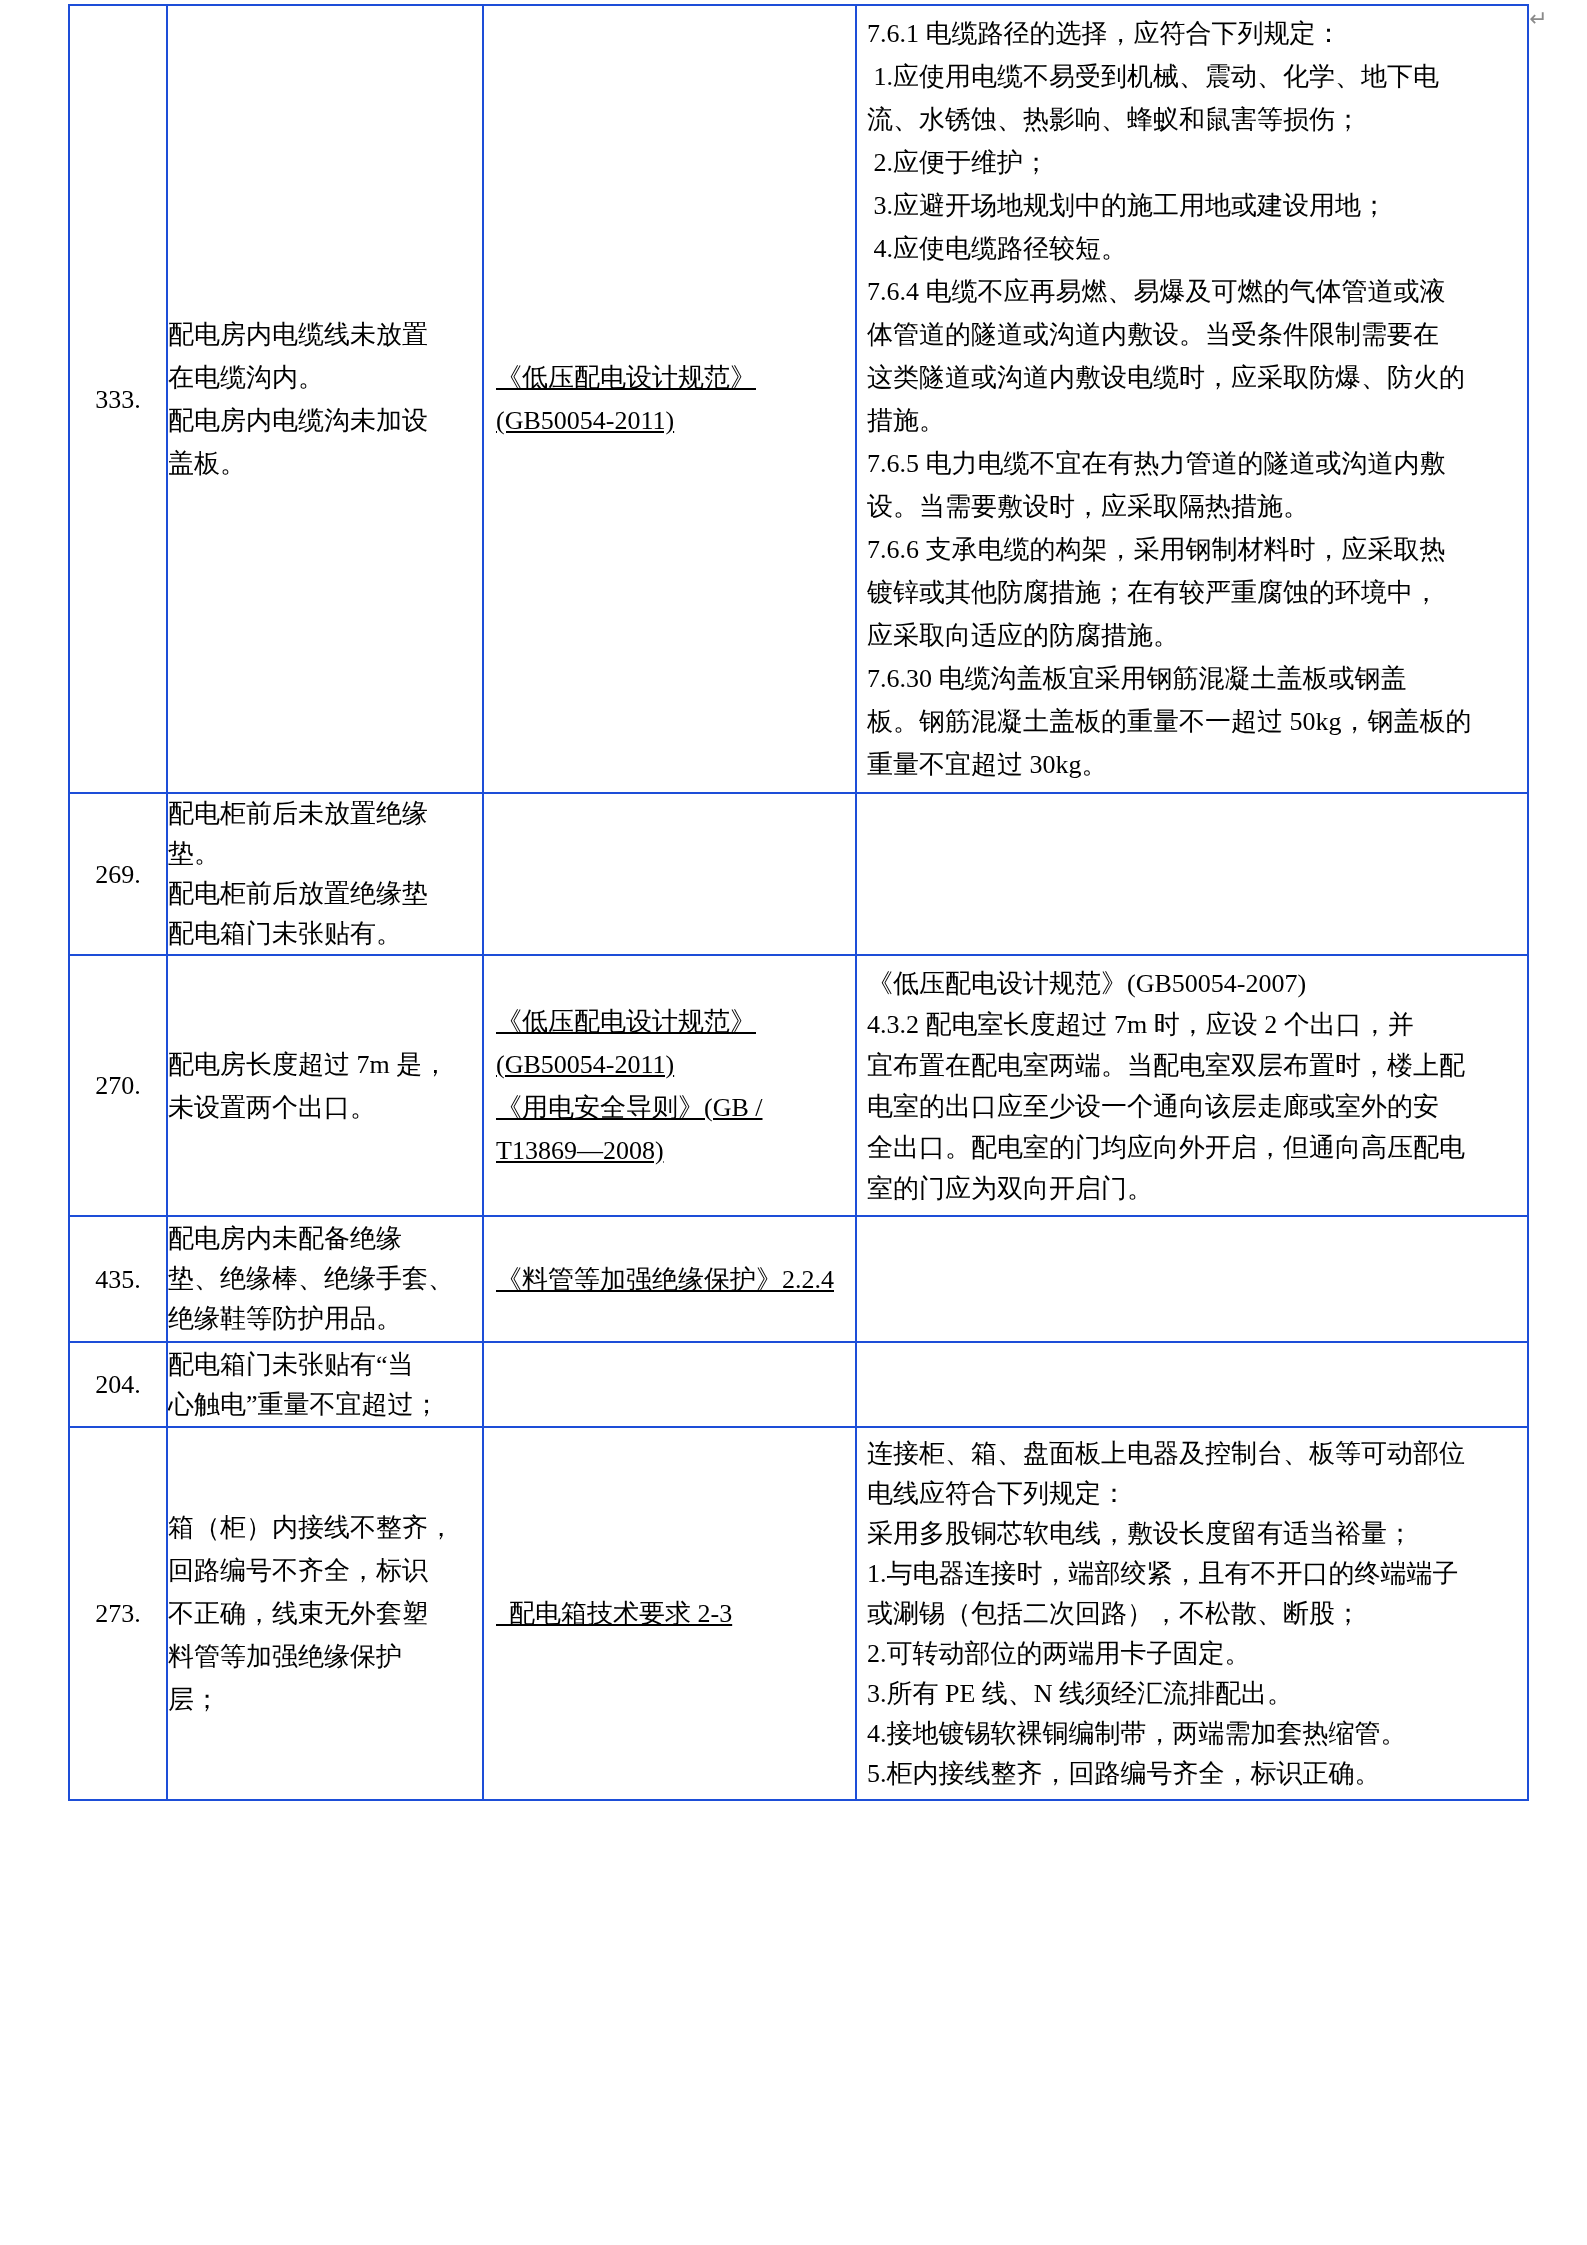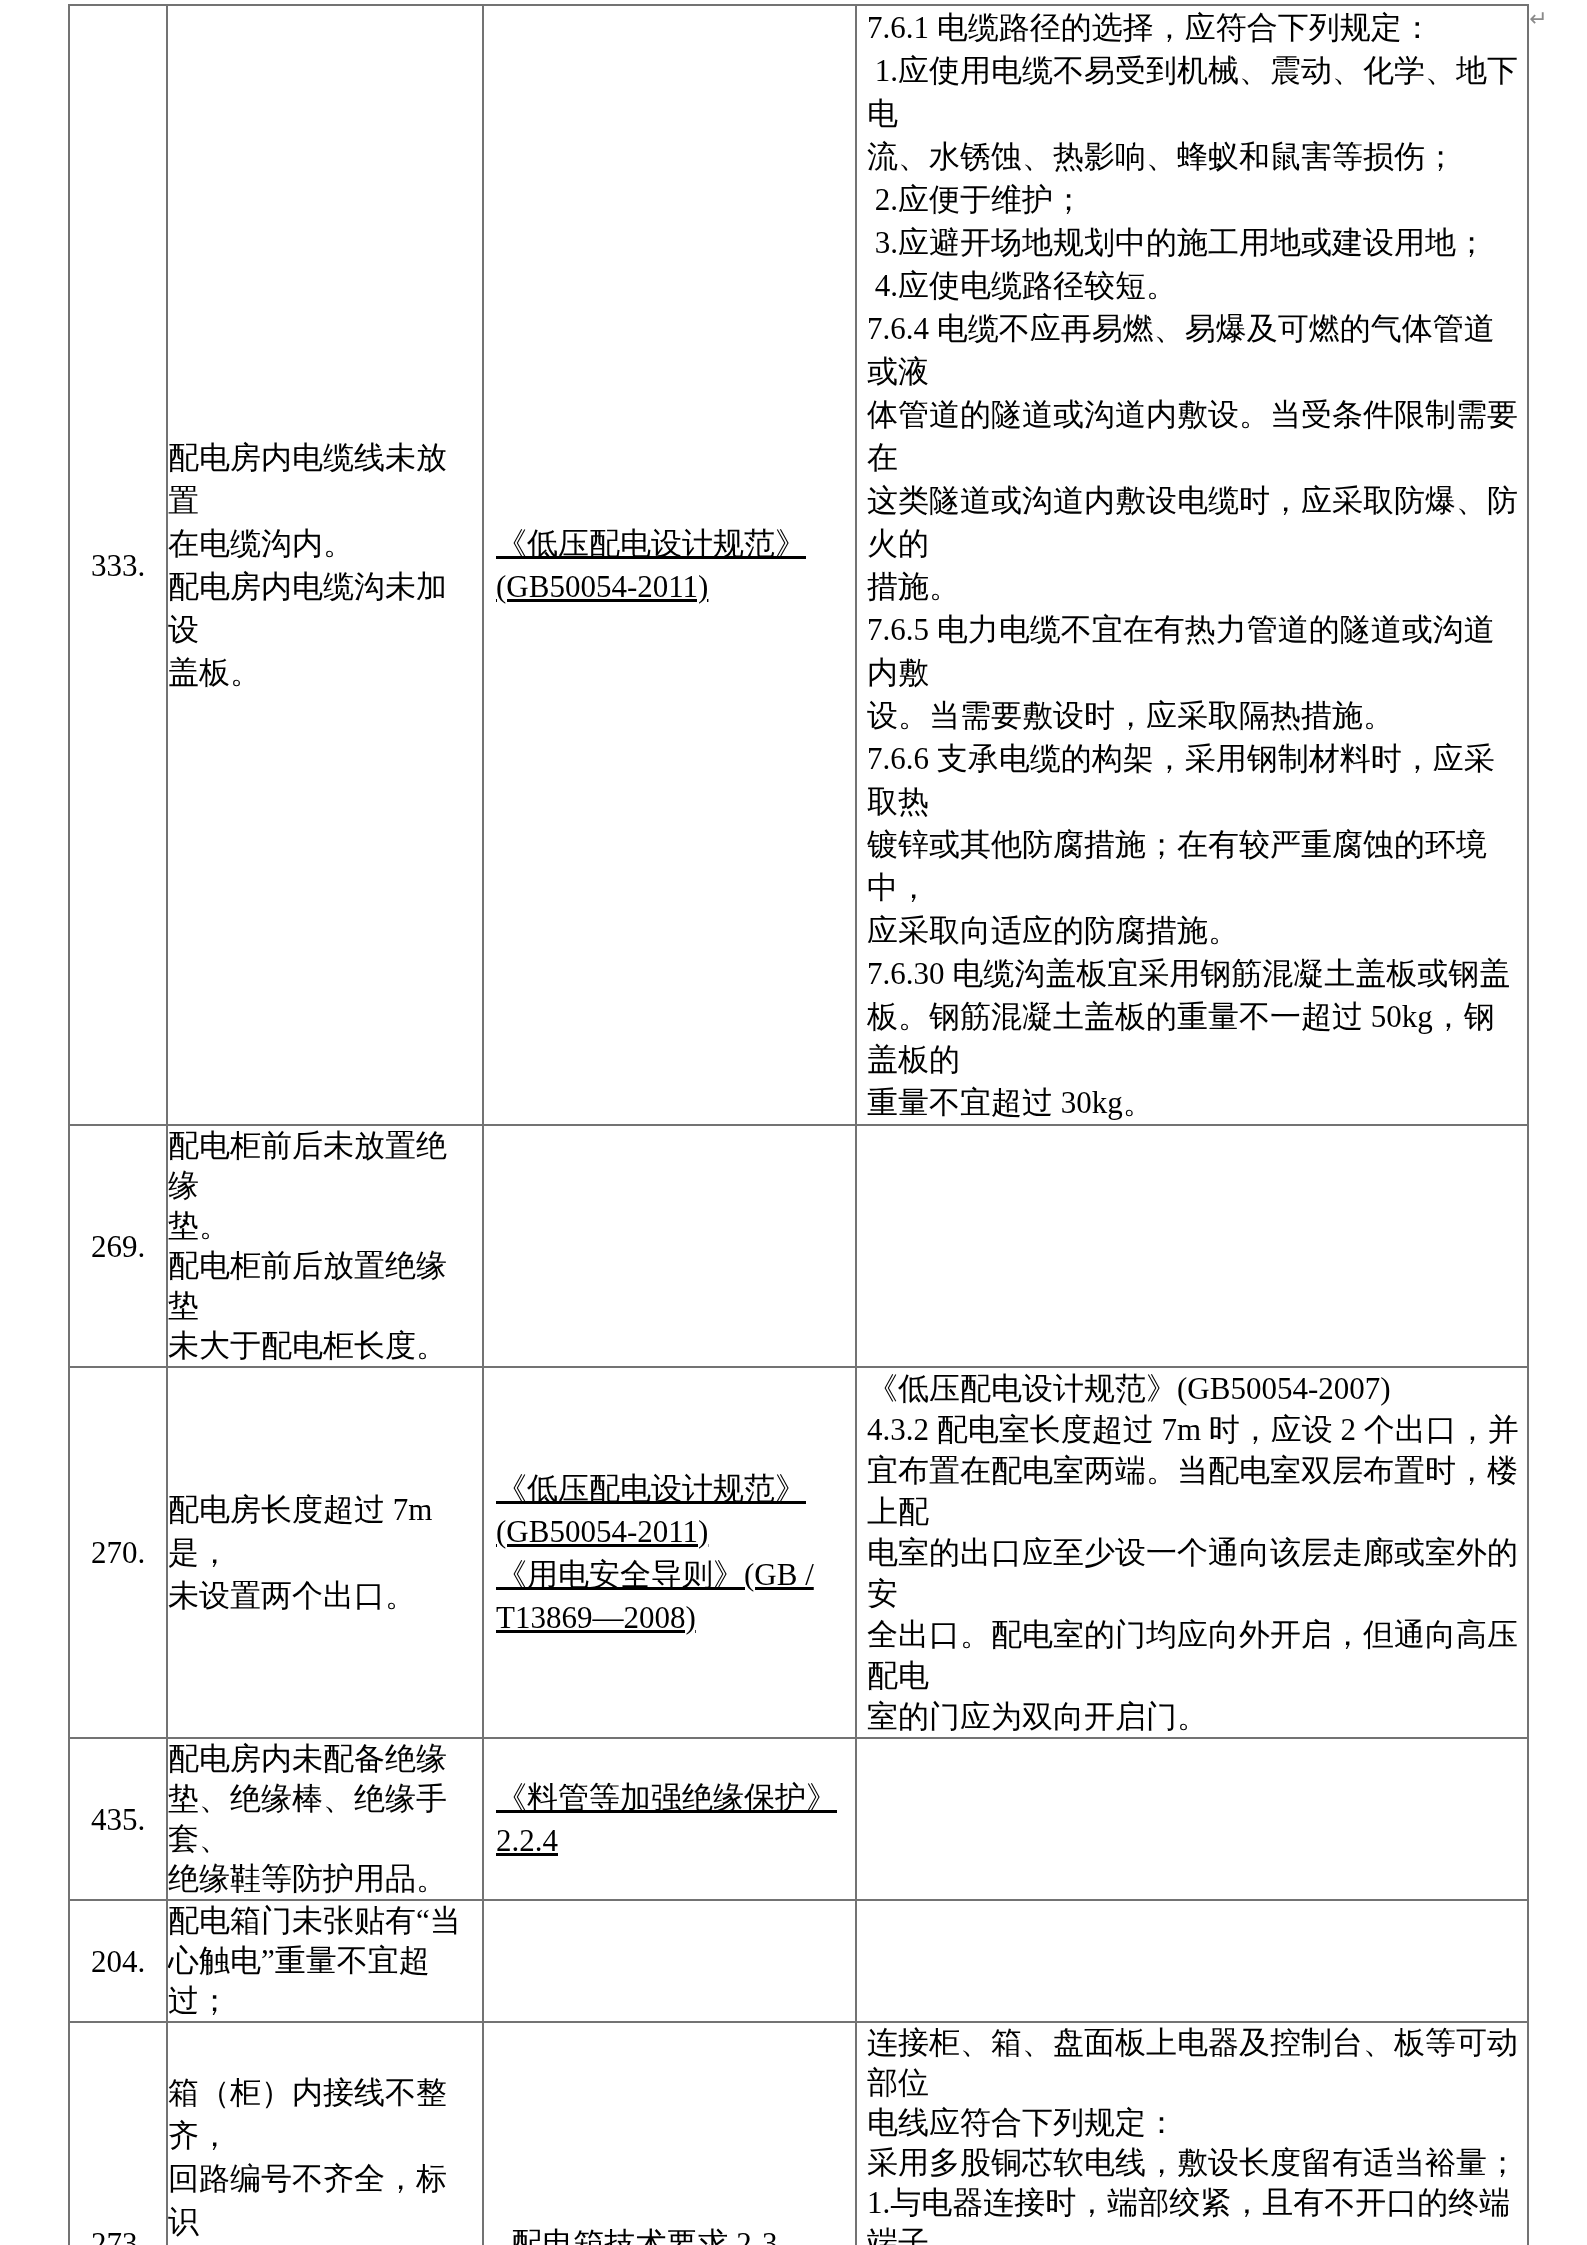--- a/index.html
+++ b/index.html
@@ -11,23 +11,23 @@
     color:#000;
   }
   .page{position:absolute;inset:0;background:#fff;}
   table.doc-table{
     position:absolute;left:68px;top:4px;
     width:1459px;
     border-collapse:collapse;
     table-layout:fixed;
   }
   td{
-    border:2px solid #737373;
+    border:2px solid #1d4ed8;
     vertical-align:middle;
-    font-size:31px;
+    font-size:26px;
     line-height:43px;
     padding:0;
     overflow:hidden;
   }
   col.w-num{width:98px;}
   col.w-problem{width:316px;}
   col.w-standard{width:373px;}
   col.w-detail{width:672px;}
   td.c-num{text-align:center;}
   td.c-problem{padding:0 6px 0 0;white-space:pre-wrap;}
@@ -81,21 +81,21 @@
 应采取向适应的防腐措施。
 7.6.30 电缆沟盖板宜采用钢筋混凝土盖板或钢盖
 板。钢筋混凝土盖板的重量不一超过 50kg，钢盖板的
 重量不宜超过 30kg。</td>
       </tr>
       <tr style="height:158px;">
         <td class="c-num">269.</td>
         <td class="c-problem lh40">配电柜前后未放置绝缘
 垫。
 配电柜前后放置绝缘垫
-未大于配电柜长度。</td>
+配电箱门未张贴有。</td>
         <td class="c-standard"></td>
         <td class="c-detail"></td>
       </tr>
       <tr style="height:261px;">
         <td class="c-num">270.</td>
         <td class="c-problem">配电房长度超过 7m 是，
 未设置两个出口。</td>
         <td class="c-standard">《低压配电设计规范》
 (GB50054-2011)
 《用电安全导则》(GB /

